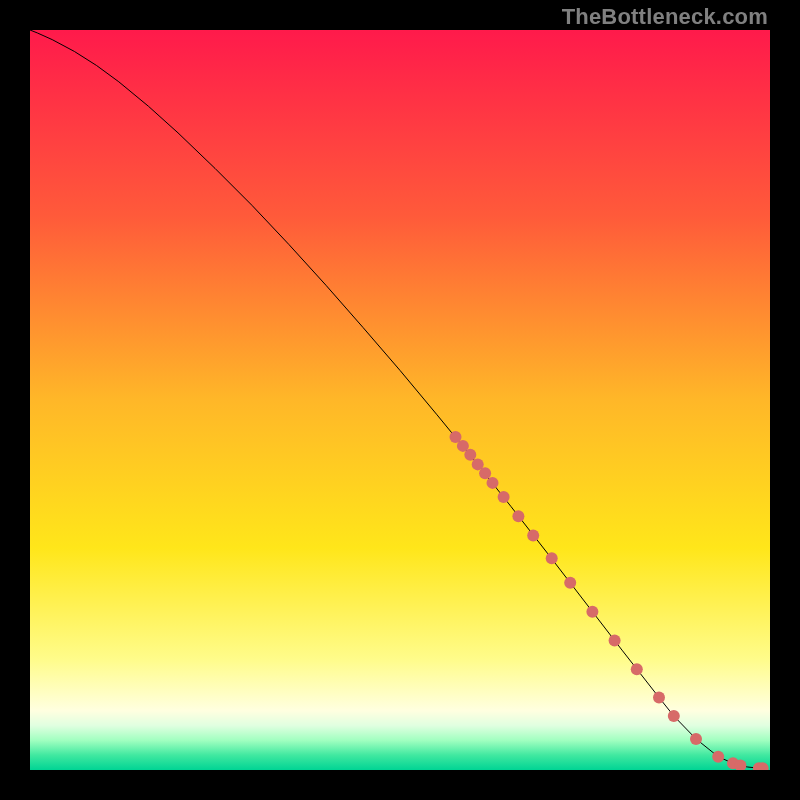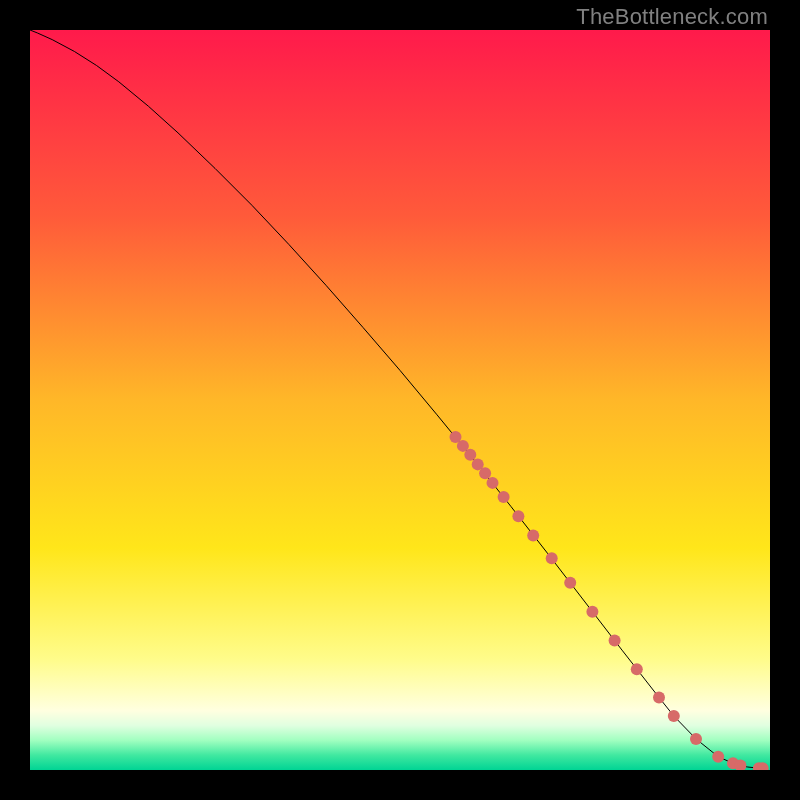--- a/index.html
+++ b/index.html
@@ -36,21 +36,21 @@
     top: 0;
     width: 100%;
     height: 100%;
   }
   .watermark {
     position: absolute;
     right: 32px;
     top: 4px;
     font-family: Arial, Helvetica, sans-serif;
     font-size: 22px;
-    font-weight: 400;
+    font-weight: 700;
     color: #808080;
     letter-spacing: 0.2px;
   }
 </style>
 </head>
 <body>
 <div class="wrap">
 
   <div class="watermark">TheBottleneck.com</div>
 

